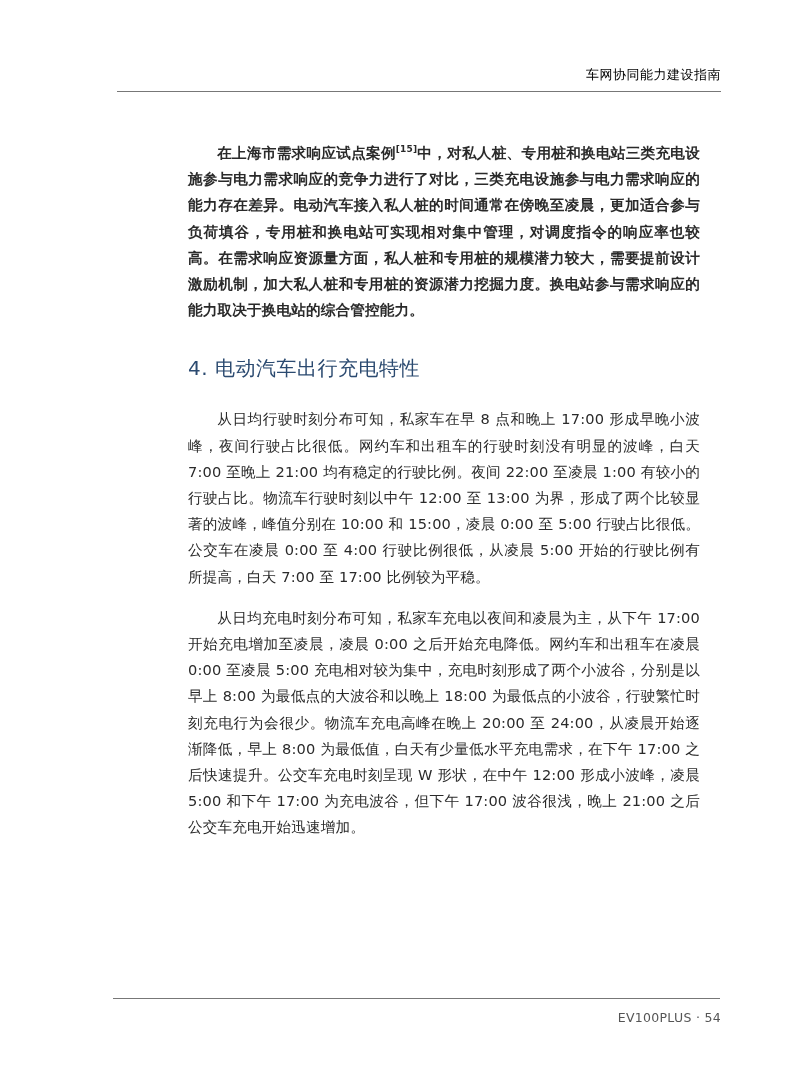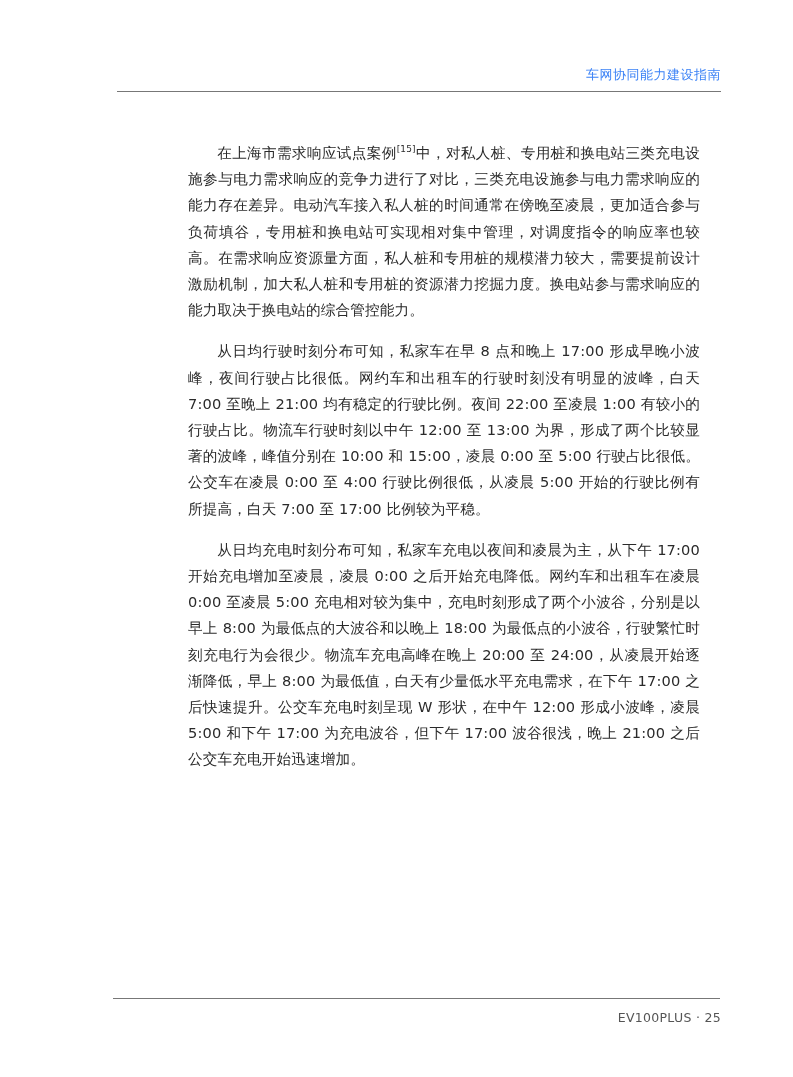--- a/index.html
+++ b/index.html
@@ -13,21 +13,21 @@
       position: relative;
       overflow: hidden;
       font-family: "DejaVu Sans", "Liberation Sans", sans-serif;
       color: #2b2b2b;
     }
     .running-header {
       position: absolute;
       top: 66px;
       right: 72px;
       font-size: 13px;
-      color: #3b82f6;
+      color: #000000;
       letter-spacing: 0.5px;
     }
     .header-rule {
       position: absolute;
       top: 91px;
       left: 117px;
       width: 604px;
       height: 0;
       border-top: 1.5px solid #777777;
     }
@@ -44,21 +44,21 @@
       text-align: justify;
       margin: 0;
       color: #2a2a2a;
       letter-spacing: 0.15px;
     }
     .para sup {
       font-size: 9px;
       line-height: 0;
       vertical-align: 6px;
     }
-    .p1 { margin-bottom: 8px; }
+    .p1 { margin-bottom: 8px; font-weight: bold; }
     .section-heading {
       font-size: 20px;
       color: #2b4a70;
       margin: 31px 0 24px 0;
       line-height: 28px;
       font-weight: normal;
       letter-spacing: 0.5px;
     }
     .p-gap { margin-top: 15px; }
     .footer-rule {
@@ -80,19 +80,20 @@
   </style>
 </head>
 <body>
 
 <div class="running-header">车网协同能力建设指南</div>
 <div class="header-rule"></div>
 
 <div class="content">
   <p class="para p1"><span>在上海市需求响应试点案例</span><sup>[15]</sup><span>中，对私人桩、专用桩和换电站三类充电设施参与电力需求响应的竞争力进行了对比，三类充电设施参与电力需求响应的能力存在差异。电动汽车接入私人桩的时间通常在傍晚至凌晨，更加适合参与负荷填谷，专用桩和换电站可实现相对集中管理，对调度指令的响应率也较高。在需求响应资源量方面，私人桩和专用桩的规模潜力较大，需要提前设计激励机制，加大私人桩和专用桩的资源潜力挖掘力度。换电站参与需求响应的能力取决于换电站的综合管控能力。</span></p>
 
+  <h2 class="section-heading">4.  电动汽车出行充电特性</h2>
 
   <p class="para p-gap">从日均行驶时刻分布可知，私家车在早 8 点和晚上 17:00 形成早晚小波峰，夜间行驶占比很低。网约车和出租车的行驶时刻没有明显的波峰，白天 7:00 至晚上 21:00 均有稳定的行驶比例。夜间 22:00 至凌晨 1:00 有较小的行驶占比。物流车行驶时刻以中午 12:00 至 13:00 为界，形成了两个比较显著的波峰，峰值分别在 10:00 和 15:00，凌晨 0:00 至 5:00 行驶占比很低。公交车在凌晨 0:00 至 4:00 行驶比例很低，从凌晨 5:00 开始的行驶比例有所提高，白天 7:00 至 17:00 比例较为平稳。</p>
   <p class="para p-gap">从日均充电时刻分布可知，私家车充电以夜间和凌晨为主，从下午 17:00 开始充电增加至凌晨，凌晨 0:00 之后开始充电降低。网约车和出租车在凌晨 0:00 至凌晨 5:00 充电相对较为集中，充电时刻形成了两个小波谷，分别是以早上 8:00 为最低点的大波谷和以晚上 18:00 为最低点的小波谷，行驶繁忙时刻充电行为会很少。物流车充电高峰在晚上 20:00 至 24:00，从凌晨开始逐渐降低，早上 8:00 为最低值，白天有少量低水平充电需求，在下午 17:00 之后快速提升。公交车充电时刻呈现 W 形状，在中午 12:00 形成小波峰，凌晨 5:00 和下午 17:00 为充电波谷，但下午 17:00 波谷很浅，晚上 21:00 之后公交车充电开始迅速增加。</p>
 </div>
 
 <div class="footer-rule"></div>
-<div class="running-footer">EV100PLUS · 25</div>
+<div class="running-footer">EV100PLUS · 54</div>
 
 </body></html>

